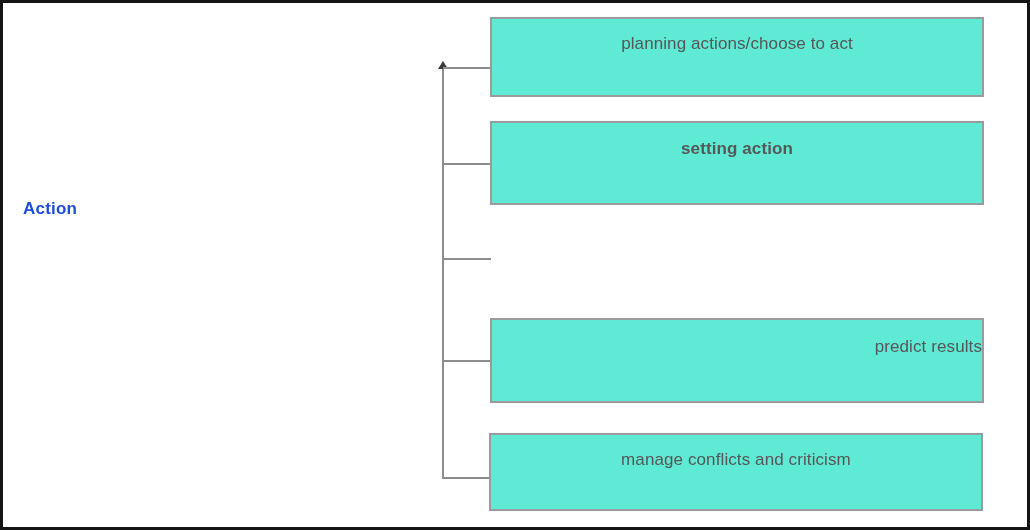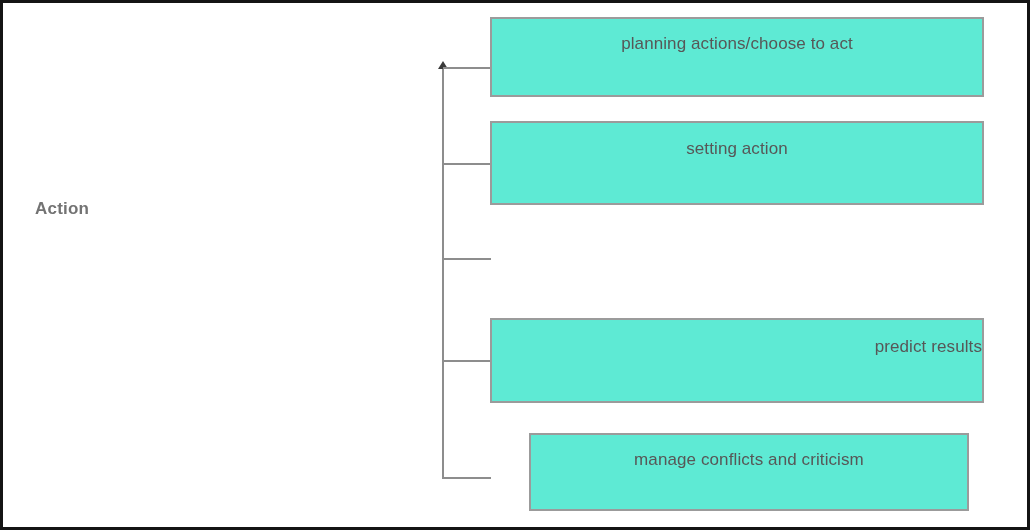--- a/index.html
+++ b/index.html
@@ -15,25 +15,25 @@
     width: 1030px;
     height: 530px;
     background: #ffffff;
     box-sizing: border-box;
     border: 3px solid #141414;
     overflow: hidden;
   }
   
   .root-label {
     position: absolute;
-    left: 32px;
+    left: 20px;
     top: 196px;
     font-size: 17px;
     font-weight: bold;
-    color: #737373;
+    color: #1d4ed8;
     letter-spacing: 0.2px;
     white-space: nowrap;
   }
   
   .spine {
     position: absolute;
     left: 439px;
     top: 64px;
     width: 2px;
     height: 412px;
@@ -86,26 +86,26 @@
   <div class="stub" style="top:64px;  width:48px;"></div>
   <div class="stub" style="top:160px; width:48px;"></div>
   <div class="stub" style="top:255px; width:48px;"></div>
   <div class="stub" style="top:357px; width:48px;"></div>
   <div class="stub" style="top:474px; width:48px;"></div>
 
   <div class="node-box" style="left:487px; top:14px; width:494px; height:80px;">
     <div class="node-label" style="top:15px;">planning actions/choose to act</div>
   </div>
 
-  <div class="node-box" style="left:487px; top:118px; width:494px; height:84px;">
+  <div class="node-box" style="left:487px; top:118px; width:494px; height:84px;font-weight:bold;">
     <div class="node-label" style="top:16px;">setting action</div>
   </div>
 
 
   <div class="node-box" style="left:487px; top:315px; width:494px; height:85px;">
     <div class="node-label" style="top:17px;text-align:right;">predict results</div>
   </div>
 
-  <div class="node-box" style="left:486px; top:430px; width:440px; height:78px;margin-left:40px;">
+  <div class="node-box" style="left:486px; top:430px; width:494px; height:78px;">
     <div class="node-label" style="top:15px;">manage conflicts and criticism</div>
   </div>
 
 </div>
 
 </body></html>

